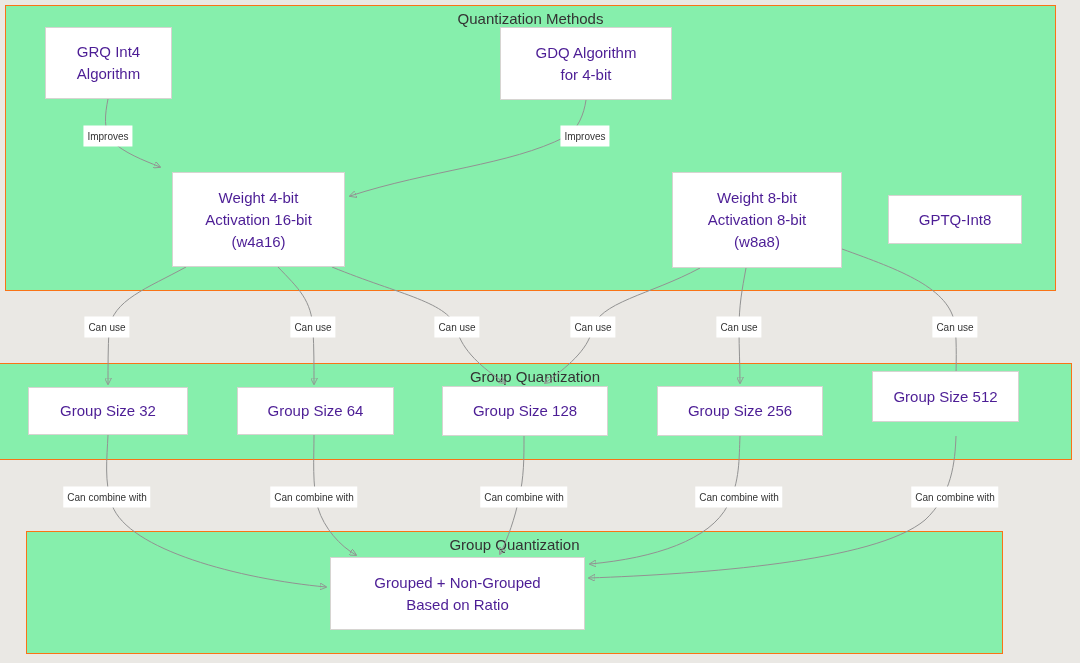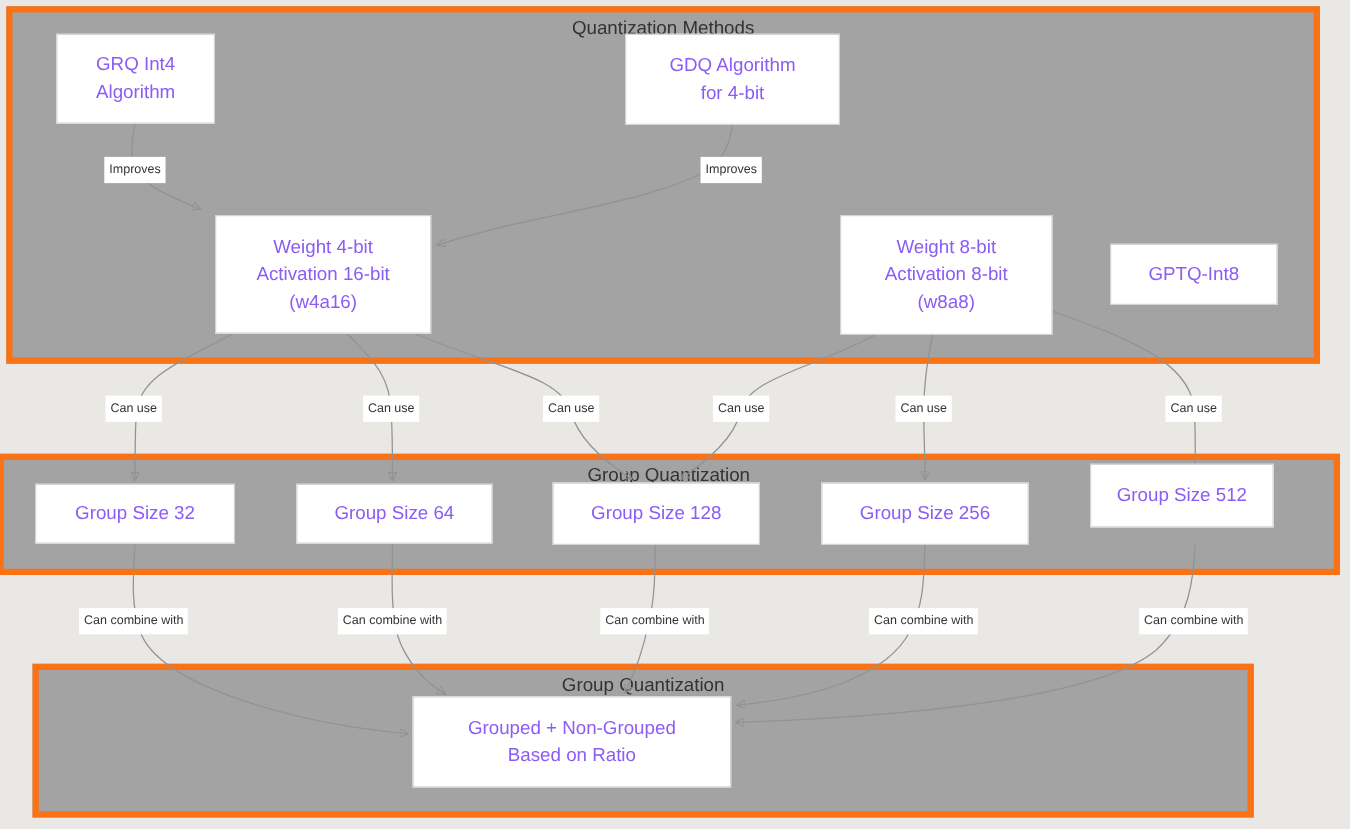--- a/index.html
+++ b/index.html
@@ -8,22 +8,22 @@
     background: #eae8e4;
     font-family: "Liberation Sans", sans-serif;
     color: #333333;
     overflow: hidden;
     position: relative;
   }
   .canvas { position: absolute; left: 0; top: 0; width: 1080px; height: 663px; }
 
   .subgraph {
     position: absolute;
-    background: #a3a3a3;
-    border: 5px solid #f97316;
+    background: #86efac;
+    border: 1px solid #f97316;
     box-sizing: border-box;
   }
   .subgraph-title {
     position: absolute;
     top: 4px; left: 0; width: 100%;
     text-align: center;
     font-size: 15px;
     color: #333333;
   }
 
@@ -42,21 +42,21 @@
     position: absolute;
     background: #ffffff;
     border: 1px solid #d6d4d1;
     box-sizing: border-box;
     display: flex;
     align-items: center;
     justify-content: center;
     text-align: center;
     font-size: 15px;
     line-height: 22px;
-    color: #8b5cf6;
+    color: #4c1d95;
     white-space: pre-line;
   }
 
   .edge-label {
     position: absolute;
     transform: translate(-50%, -50%);
     background: #ffffff;
     padding: 1px 4px;
     font-size: 10px;
     line-height: 19px;

